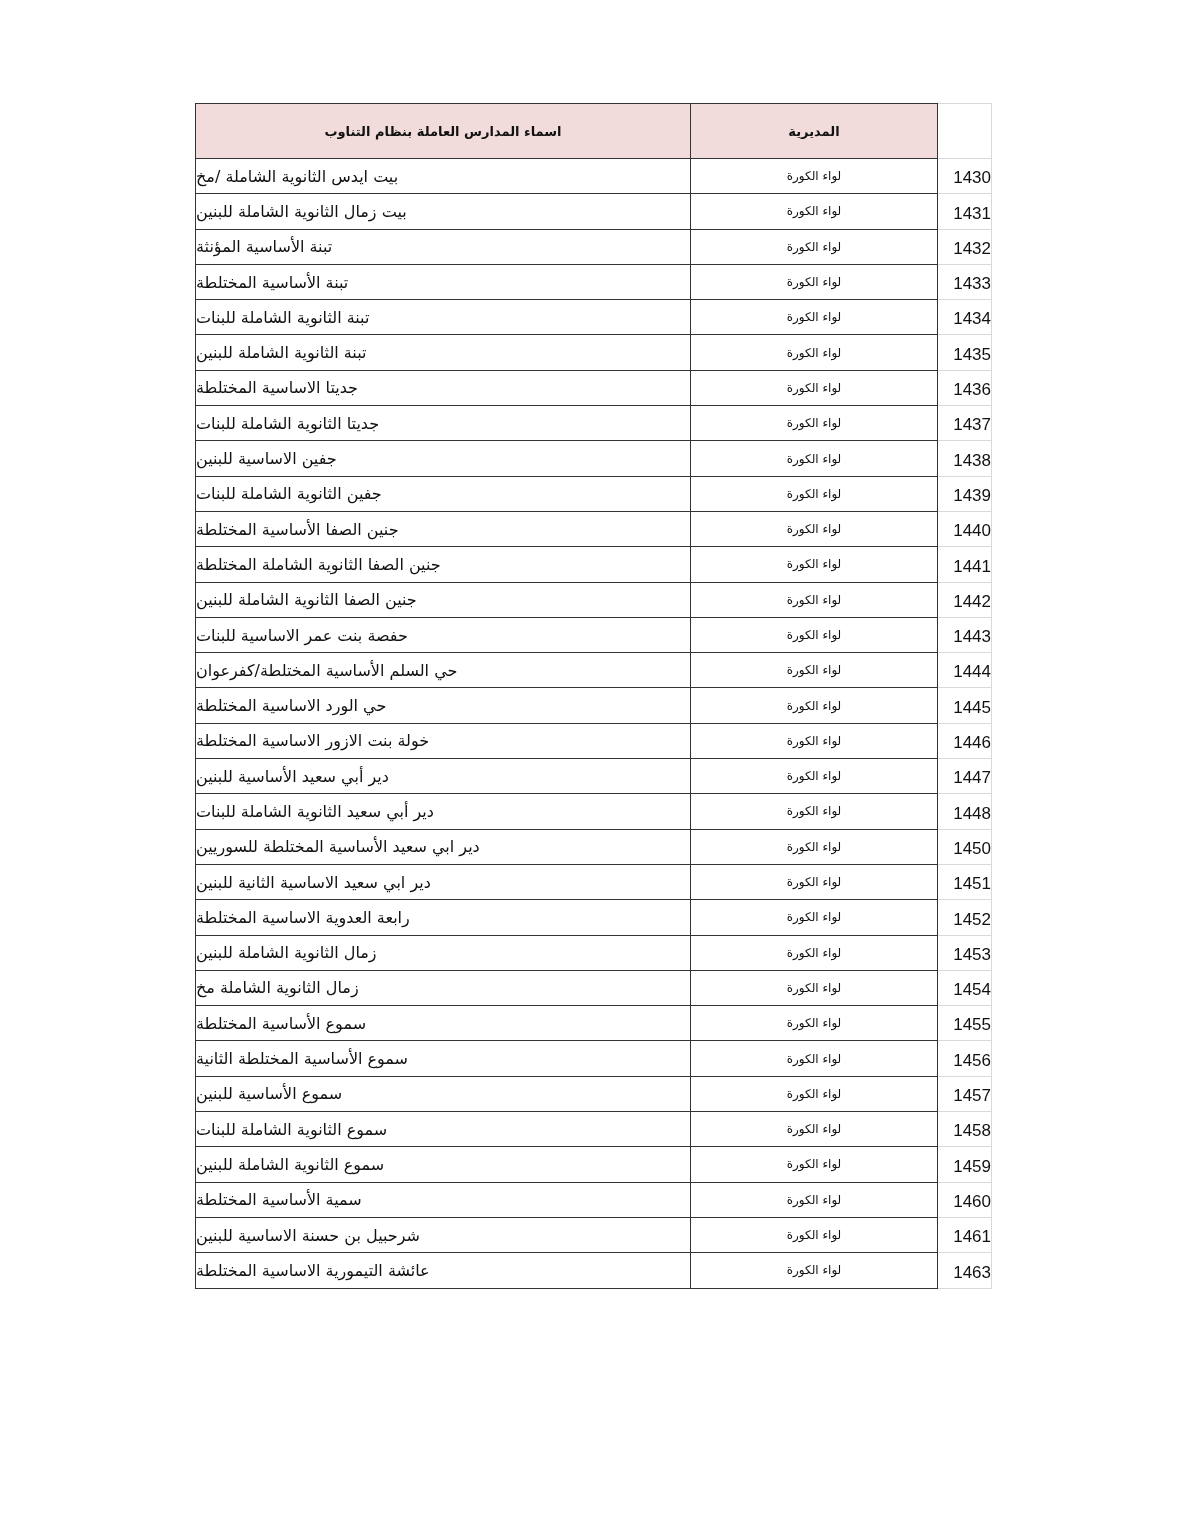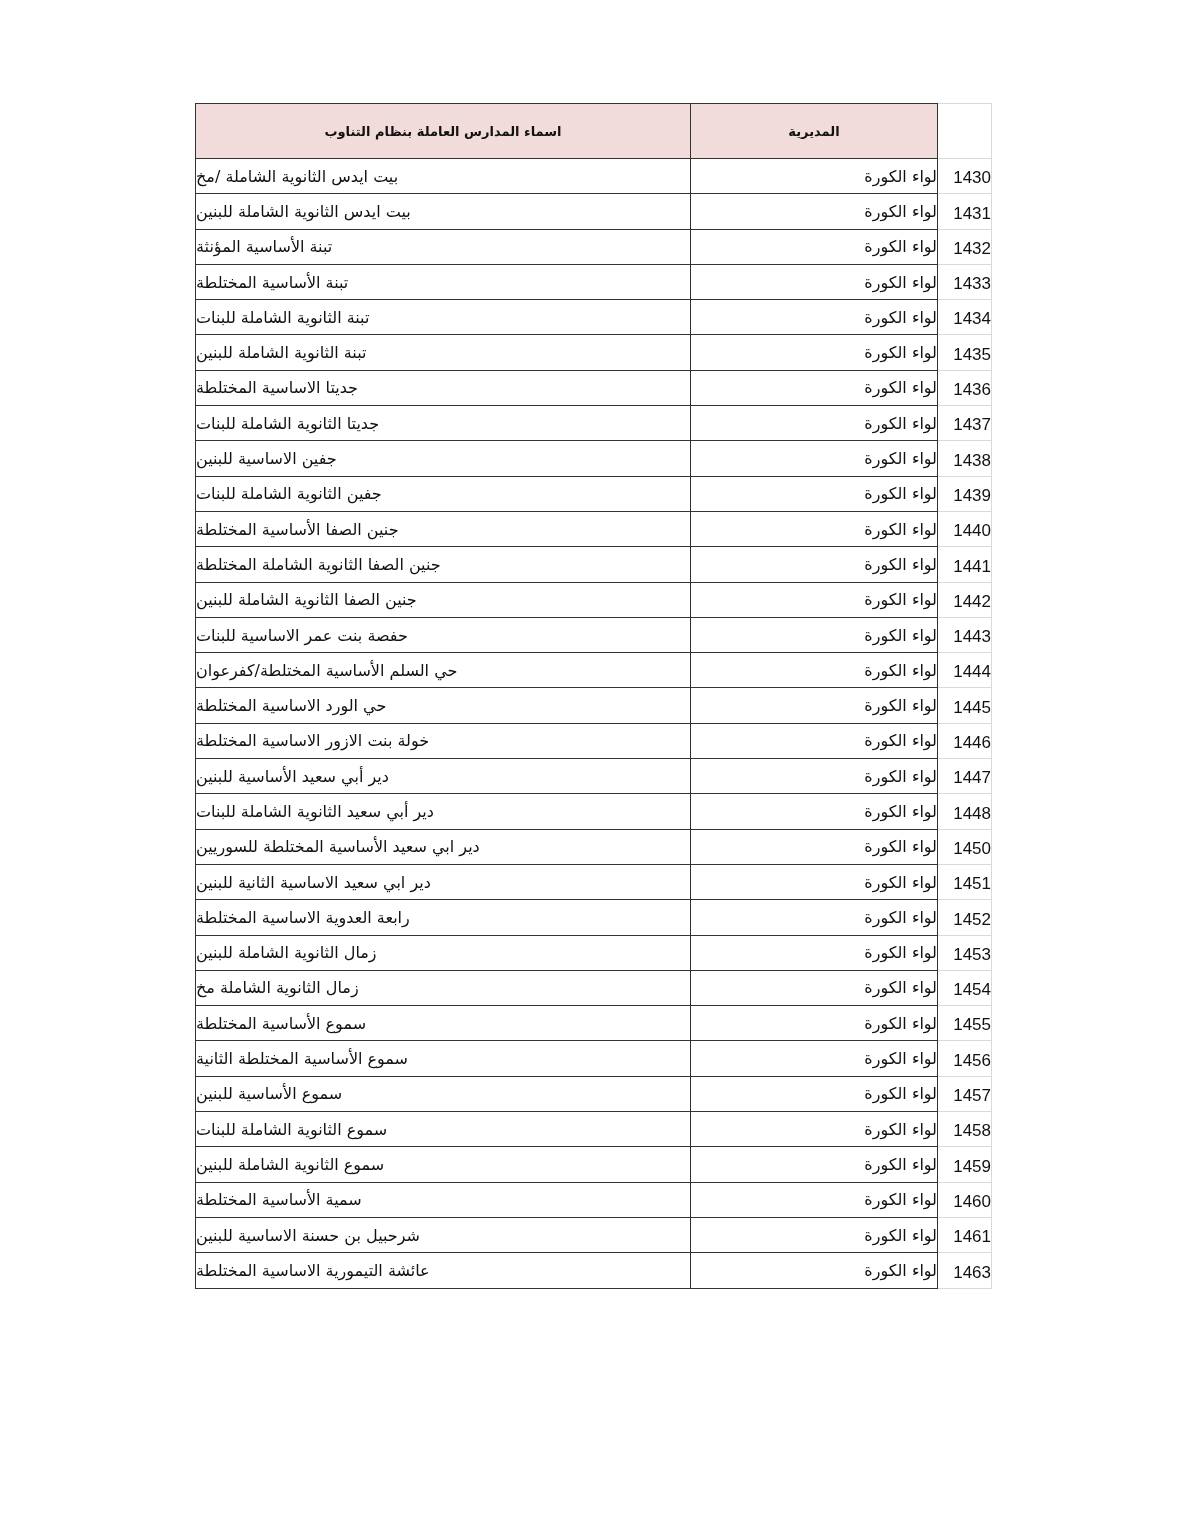--- a/index.html
+++ b/index.html
@@ -54,22 +54,22 @@
     td.name {
       direction: rtl;
       text-align: left;
       font-size: 16px;
       padding-right: 3px !important;
       border: 1.5px solid #333;
       vertical-align: middle;
     }
     td.dir {
       direction: rtl;
-      text-align: right;
-      font-size: 16px;
+      text-align: center;
+      font-size: 12px;
       border: 1.5px solid #333;
       vertical-align: middle;
     }
     td.idx {
       text-align: right;
       padding-left: 6px !important;
       font-family: "Liberation Sans", "DejaVu Sans", sans-serif;
       font-size: 17px;
       border: 1px solid #d9d9d9;
       border-left: 1.5px solid #333;
@@ -94,21 +94,21 @@
         <th class="idx-head"></th>
       </tr>
     </thead>
     <tbody id="rows">
         <tr>
           <td class="name">بيت ايدس الثانوية الشاملة /مخ</td>
           <td class="dir">لواء الكورة</td>
           <td class="idx">1430</td>
         </tr>
         <tr>
-          <td class="name">بيت ايدس الثانوية الشاملة للبنين</td>
+          <td class="name">بيت زمال الثانوية الشاملة للبنين</td>
           <td class="dir">لواء الكورة</td>
           <td class="idx">1431</td>
         </tr>
         <tr>
           <td class="name">تبنة الأساسية المؤنثة</td>
           <td class="dir">لواء الكورة</td>
           <td class="idx">1432</td>
         </tr>
         <tr>
           <td class="name">تبنة الأساسية المختلطة</td>

